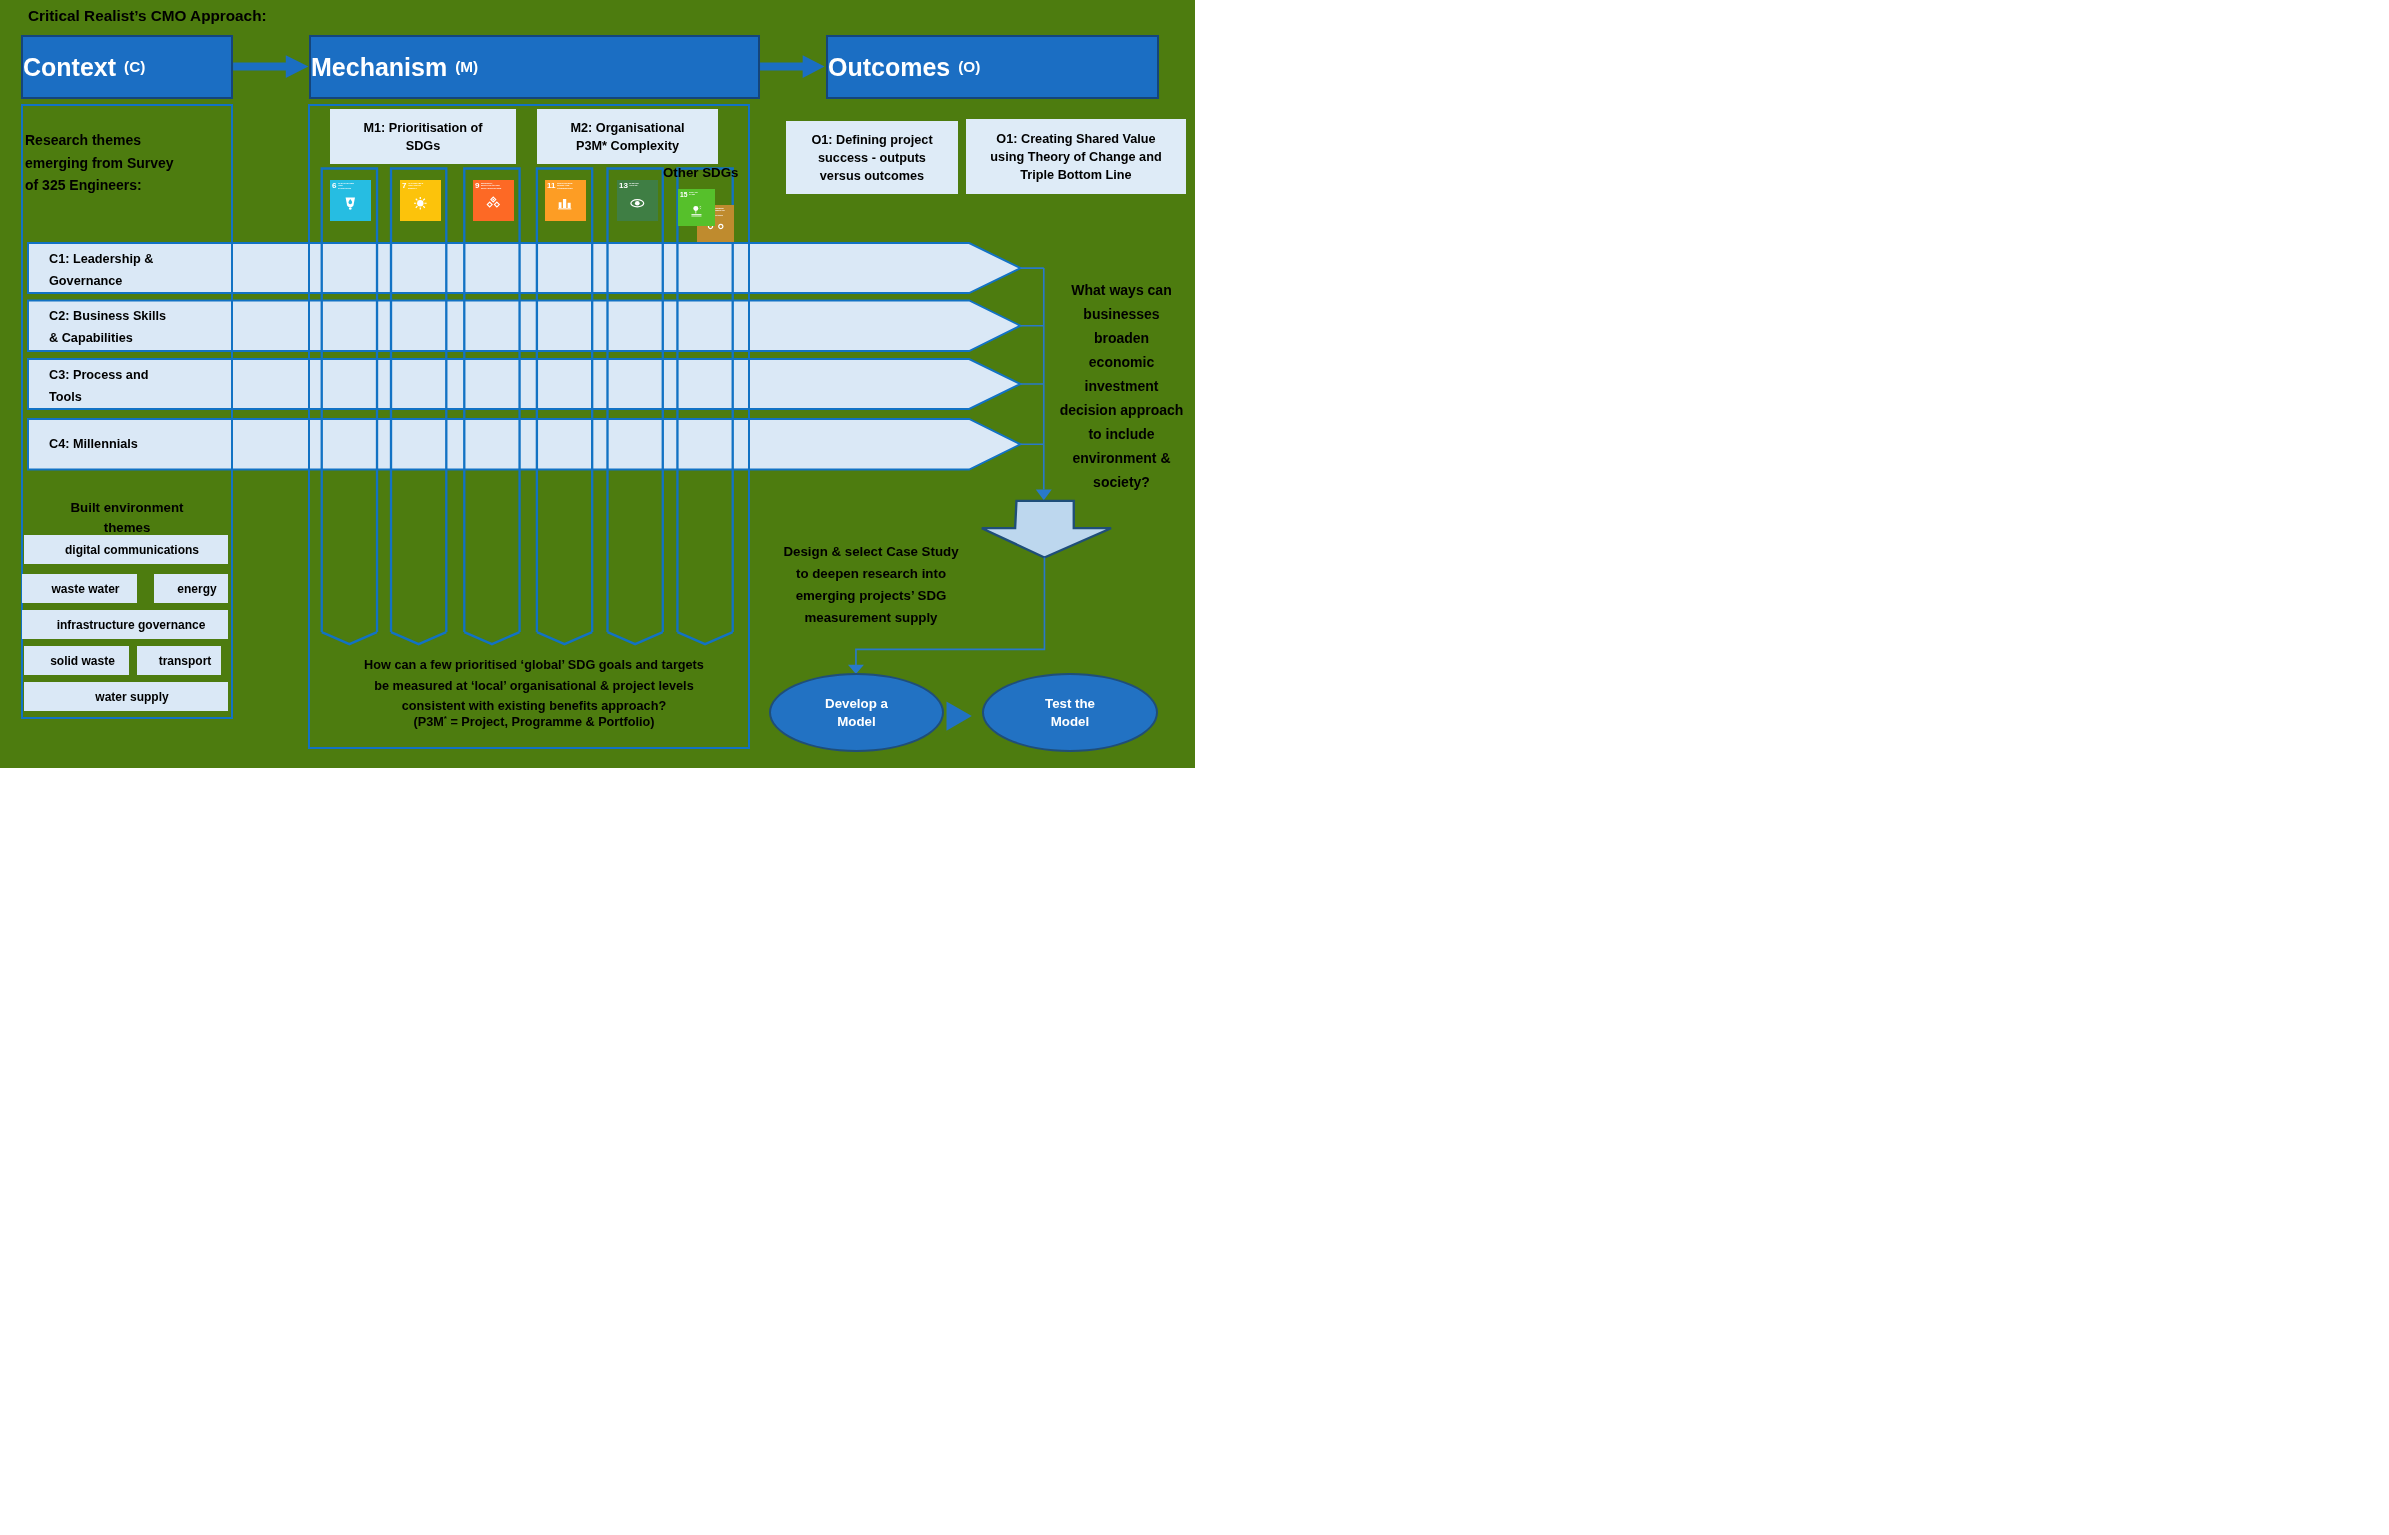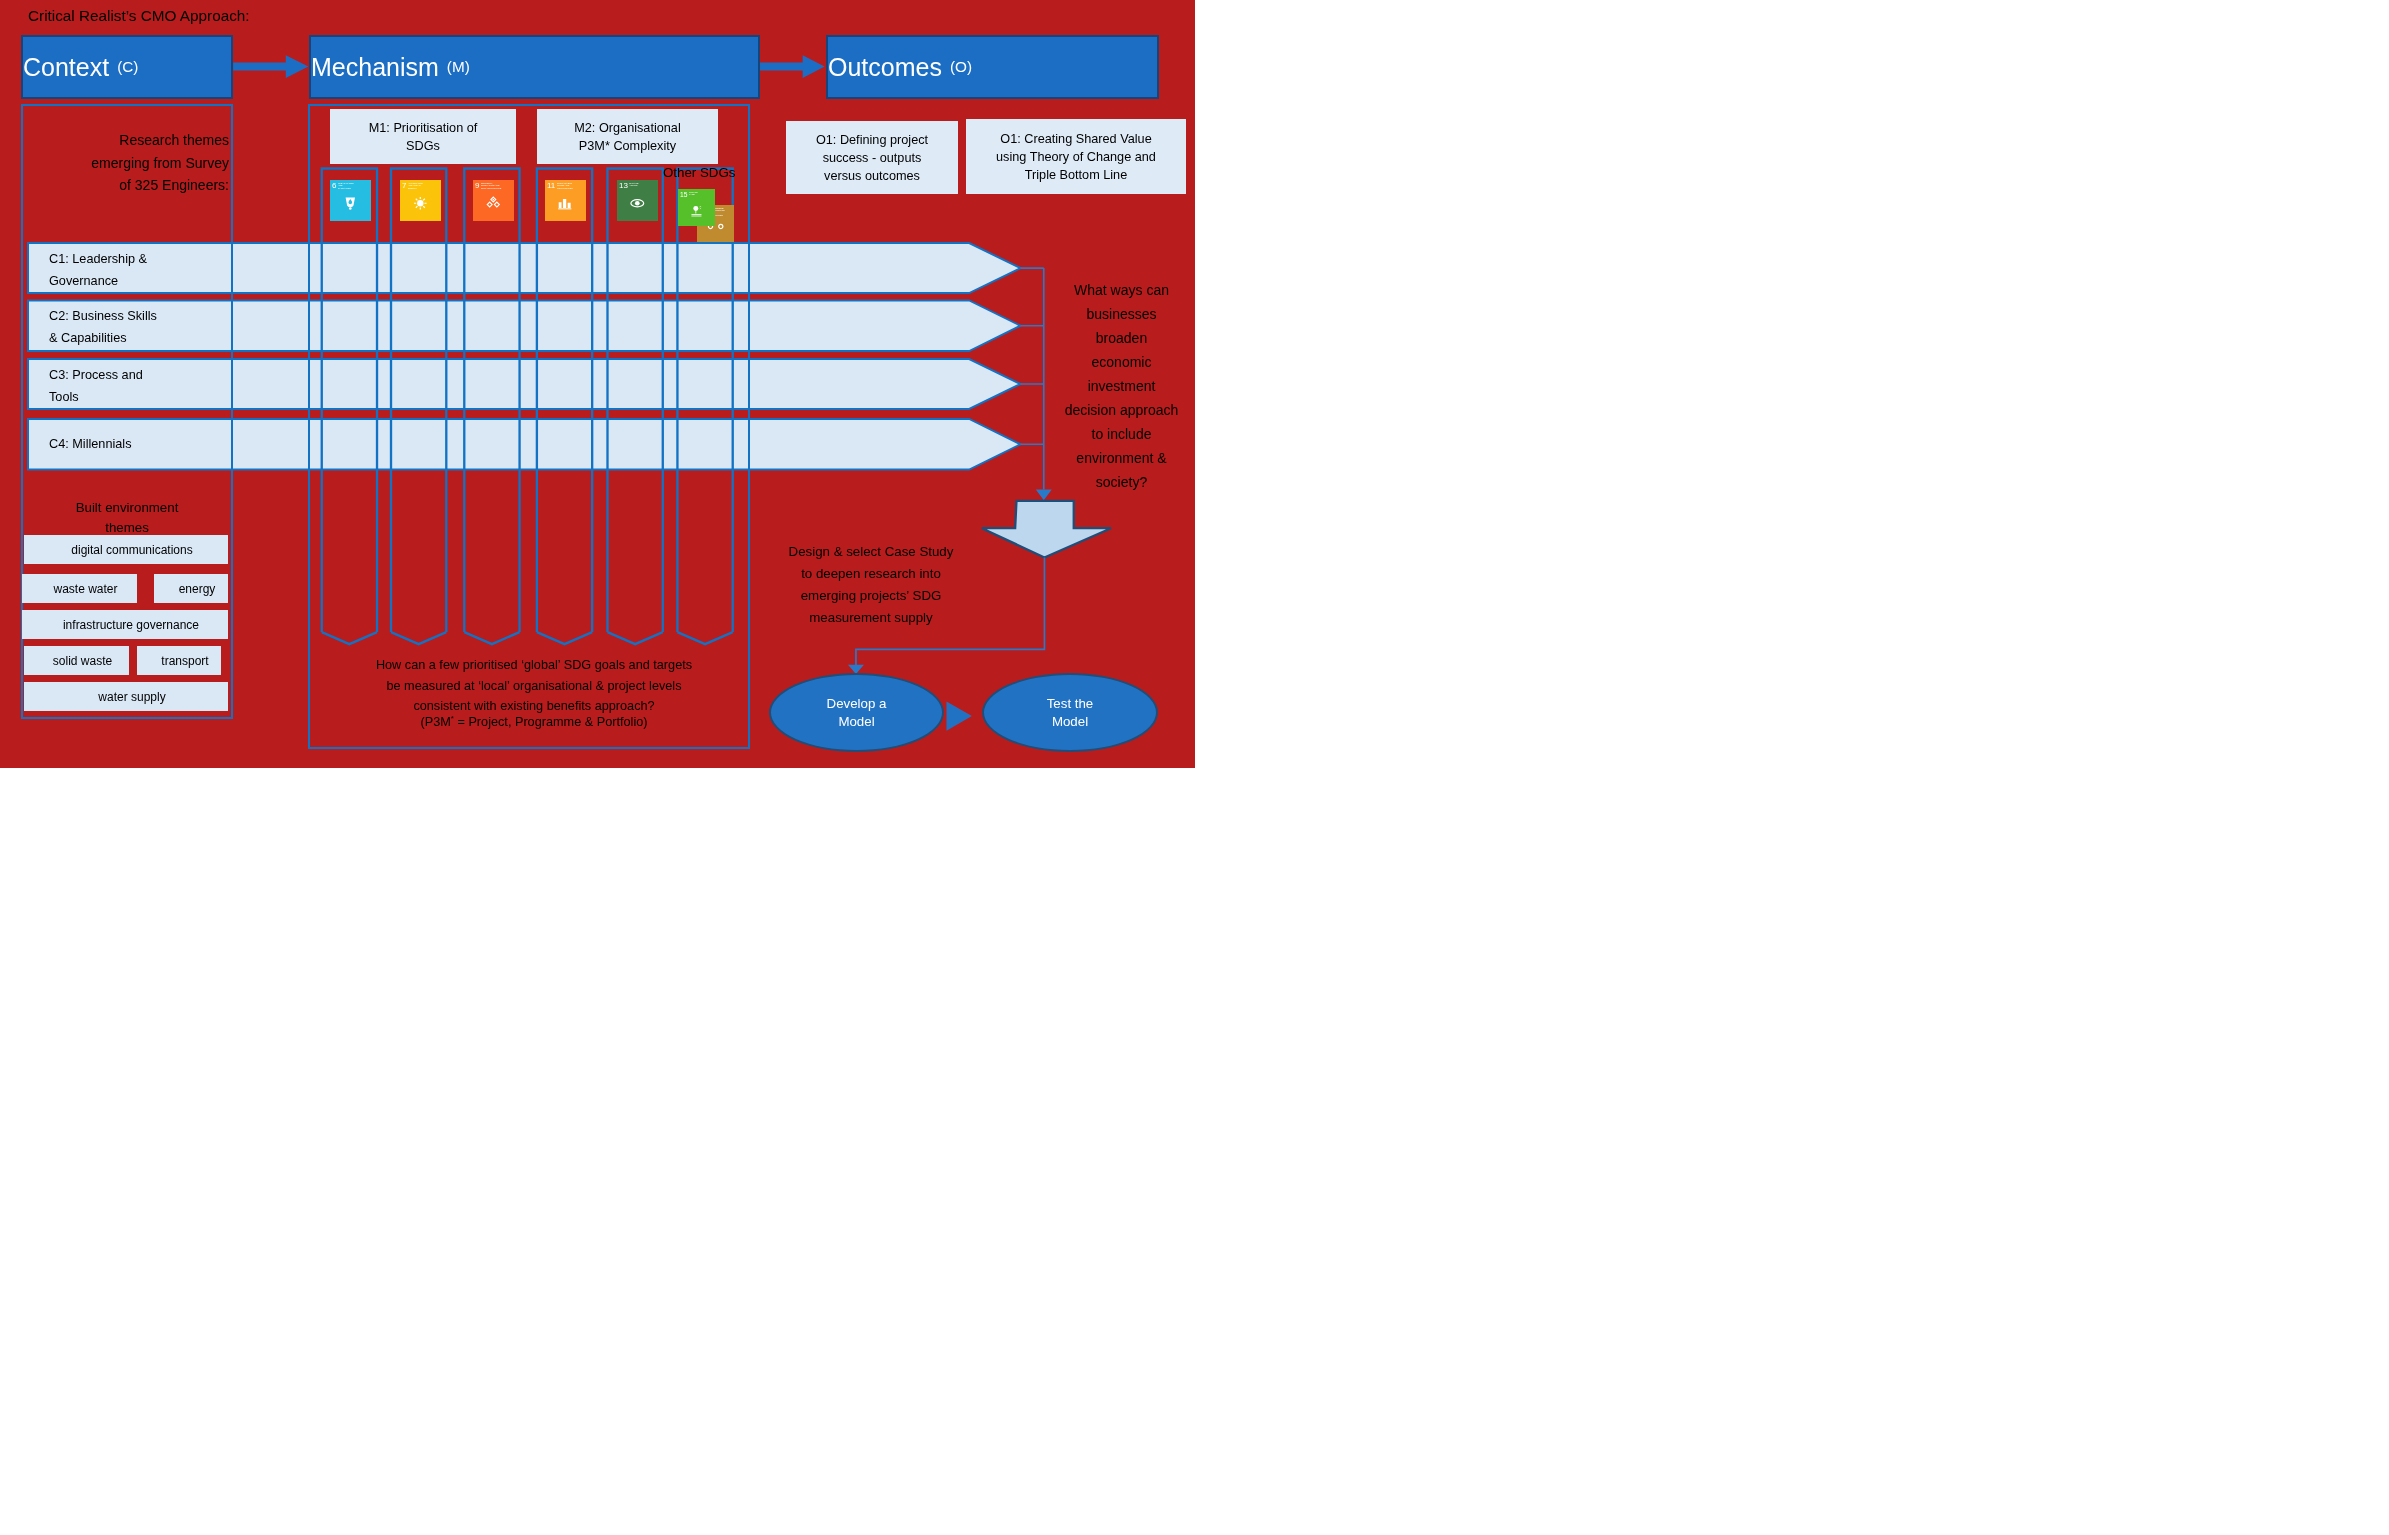--- a/index.html
+++ b/index.html
@@ -1,34 +1,34 @@
 <!DOCTYPE html>
 <html style="font-size:10.7px"><head>
 <meta charset="utf-8">
 <style>
   html,body { margin:0; padding:0; background:#ffffff; }
   body { font-family:"Liberation Sans", sans-serif; }
-  #canvas { position:relative; width:1195px; height:768px; background:#b91c1c; overflow:hidden;
-            font-weight:normal; color:#000; }
+  #canvas { position:relative; width:1195px; height:768px; background:#4d7c0f; overflow:hidden;
+            font-weight:bold; color:#000; }
   .abs { position:absolute; box-sizing:border-box; }
   svg.layer { position:absolute; left:0; top:0; z-index:1; }
   .z2 { z-index:2; } .z3 { z-index:3; } .z4 { z-index:4; }
 
   .hdr { background:#1B6EC3; border:2.7px solid #14457C; color:#fff;
          display:flex; align-items:center; justify-content:flex-start; gap:8px; }
   .hdr .big { font-size:25px; }
   .hdr .small { font-size:15.3px; }
 
   .outline-box { border:2.7px solid #1272C4; background:transparent; pointer-events:none; }
 
   .panel { background:#DEEBF7; display:flex; flex-direction:column;
            align-items:center; justify-content:center; text-align:center; }
   .panel div { font-size:12.7px; line-height:18px; }
 
-  .note3 div { font-size:14px; line-height:22.6px; text-align:right; }
+  .note3 div { font-size:14px; line-height:22.6px; text-align:left; }
 
   .bandlabel div { font-size:12.7px; line-height:22px; white-space:nowrap; }
 
   .betitle div { font-size:13.3px; line-height:20px; text-align:center; }
   .tag { background:#DAE8F6; display:flex; align-items:center; justify-content:center;
          font-size:12px; text-align:center;padding-left:12px; }
 
   .question div { font-size:12.7px; line-height:20.6px; text-align:center; }
   .pnote { font-size:12.7px; text-align:center; width:440px; }
   .pnote sup { font-size:8px; }

